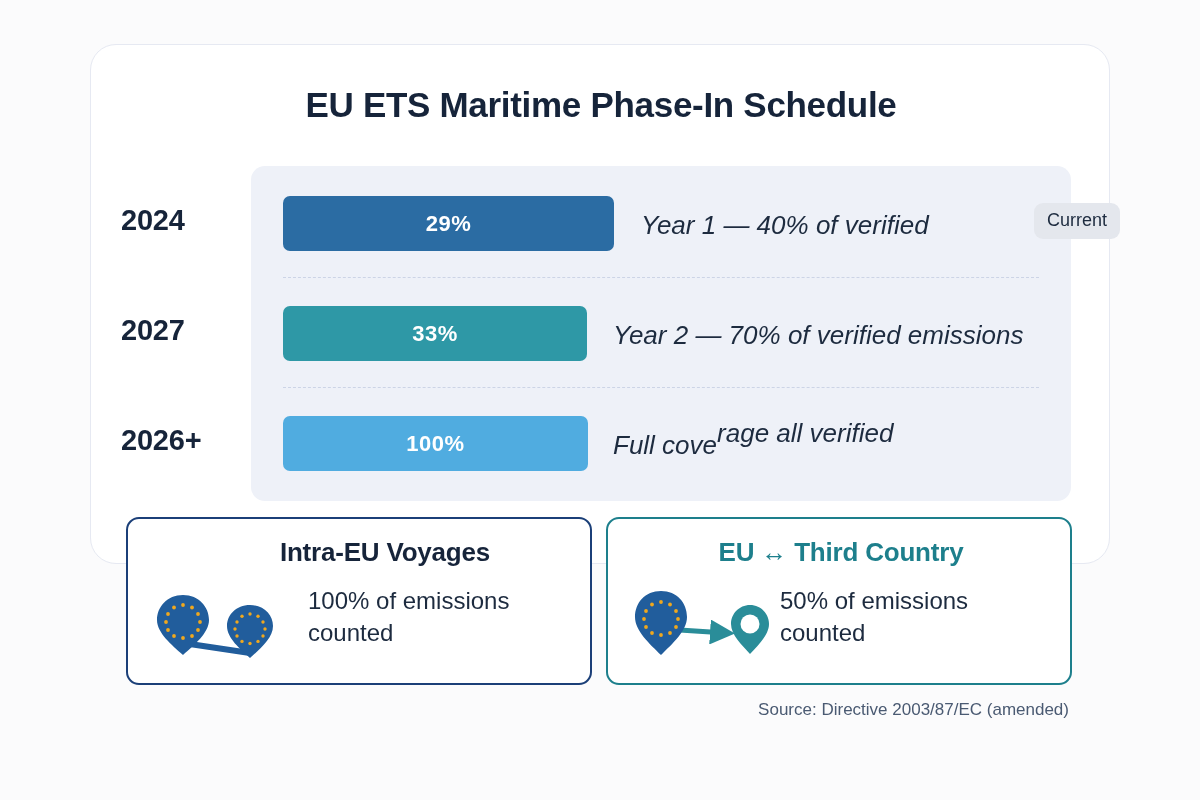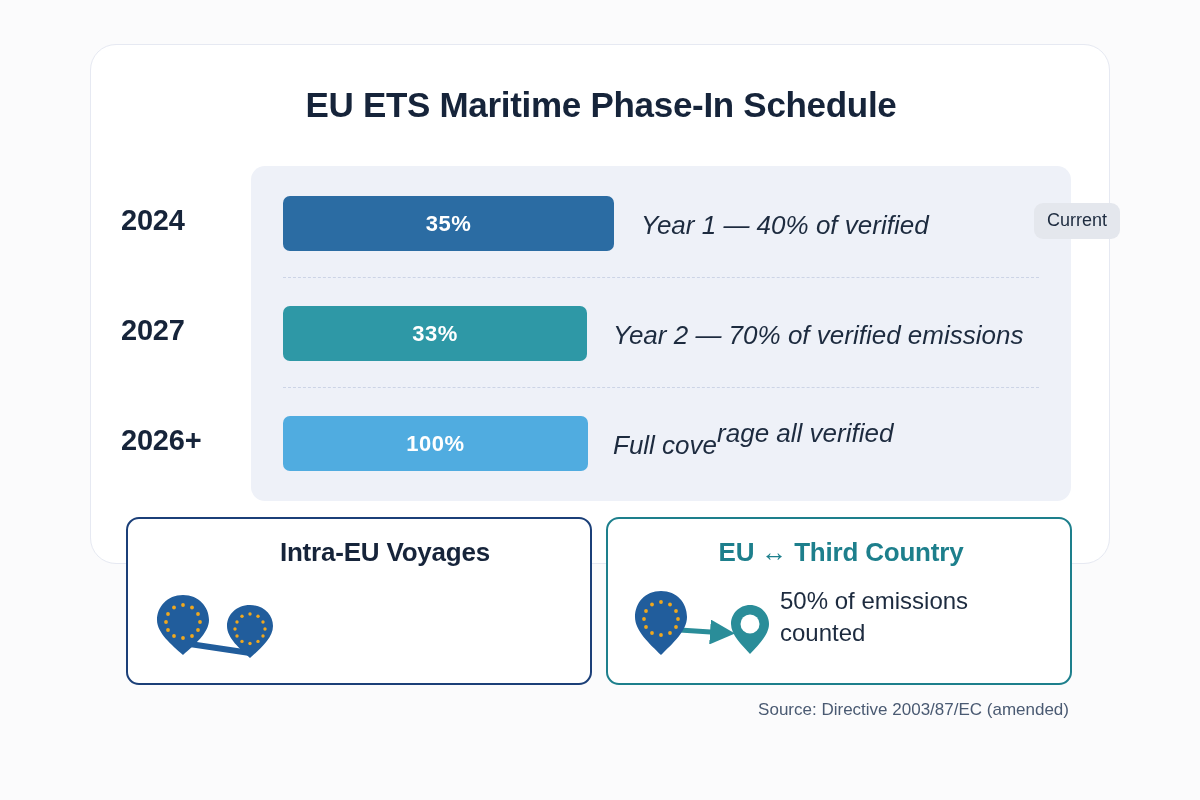--- a/index.html
+++ b/index.html
@@ -191,21 +191,21 @@
 
 <div id="infographic-card">
 
   <div id="page-title">EU ETS Maritime Phase-In Schedule</div>
 
   <div id="timeline-panel">
 
     <div class="timeline-row r0">
       <div class="year-label">2024</div>
       <div class="bar" style="width:331px; background:#2b6ca3;">
-        <span class="bar-pct">35%</span>
+        <span class="bar-pct">29%</span>
       </div>
       <div class="row-desc" style="left:390px;">Year 1 — 40% of verified</div>
       <div id="current-badge">Current</div>
       <div class="row-sep"></div>
     </div>
 
     <div class="timeline-row r1">
       <div class="year-label">2027</div>
       <div class="bar" style="width:304px; background:#2e98a6;">
         <span class="bar-pct">33%</span>
@@ -258,20 +258,21 @@
             <circle cx="108" cy="60.4" r="1.7"></circle>
           <circle cx="100" cy="62.5" r="1.7"></circle>
             <circle cx="92" cy="60.4" r="1.7"></circle>
           <circle cx="87" cy="55" r="1.7"></circle>
             <circle cx="85" cy="48" r="1.7"></circle>
           <circle cx="87" cy="41" r="1.7"></circle>
             <circle cx="92" cy="35.2" r="1.7"></circle>
         </g>
       </svg>
     </div>
+    <div class="scope-text">100% of emissions counted</div>
   </div>
 
   <div id="scope-card-third-country" class="scope-card">
     <div class="scope-title">EU ↔ Third Country</div>
     <div class="scope-icon">
       <svg width="150" height="80" viewBox="0 0 150 80">
         <defs>
           <marker id="arrowhead" markerWidth="5" markerHeight="5" refX="3.2" refY="2.5" orient="auto">
             <path d="M0,0 L5,2.5 L0,5 z" fill="#2a8d99"></path>
           </marker>

